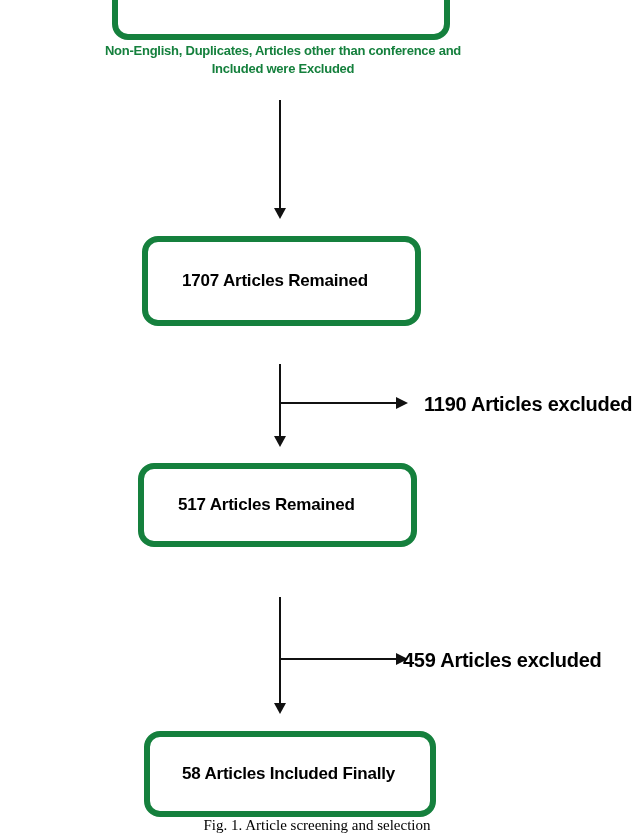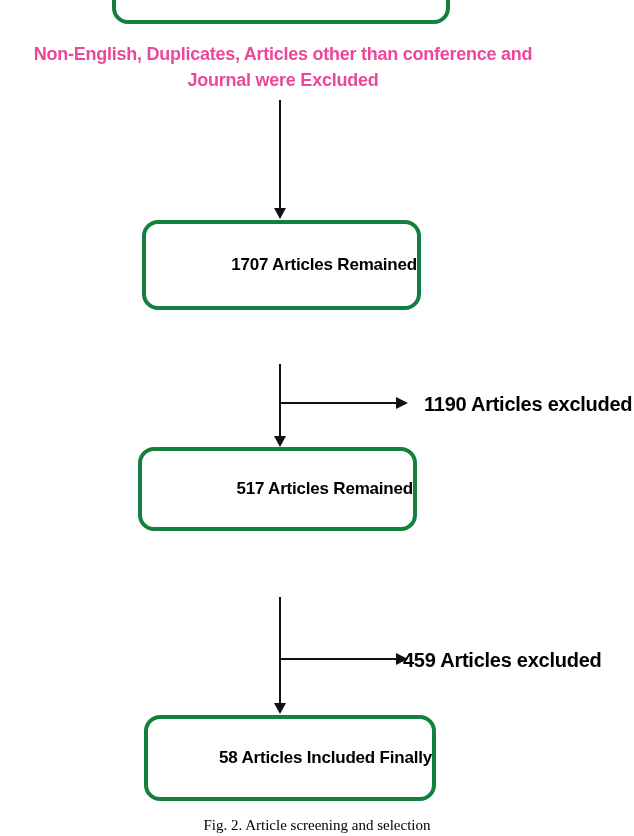--- a/index.html
+++ b/index.html
@@ -17,26 +17,27 @@
     width: 634px;
     height: 836px;
     overflow: hidden;
     background: #ffffff;
   }
 
   
   .node {
     position: absolute;
     box-sizing: border-box;
-    border: 4px solid #15803d;
+    border: 6px solid #15803d;
     border-radius: 16px;
     background: #ffffff;
     display: flex;
     align-items: center;
-    justify-content: flex-end;
+    justify-content: flex-start;
+    margin-top: 16px;
   }
   .node .node-label {
     font-size: 17px;
     font-weight: bold;
     letter-spacing: -0.2px;
     white-space: nowrap;
     color: #000000;
   }
 
   
@@ -67,25 +68,25 @@
     left: 144px;
     top: 715px;
     width: 292px;
     height: 86px;
   }
   #node-58 .node-label { margin-left: 32px; }
 
   
   .annotation {
     position: absolute;
-    font-size: 18px;
+    font-size: 13px;
     font-weight: bold;
     letter-spacing: -0.25px;
     line-height: 1.42;
-    color: #ec4899;
+    color: #15803d;
   }
   #ann-exclusion-top {
     left: 0px;
     top: 42px;
     width: 566px;
     text-align: center;
   }
   #ann-criteria-title {
     left: 18px;
     top: 331px;
@@ -170,21 +171,21 @@
 <body>
 
 <div id="figure">
 
   <div class="node" id="node-initial">
     <span class="node-label"></span>
   </div>
 
   <div class="annotation" id="ann-exclusion-top">
     <div>Non-English, Duplicates, Articles other than conference and</div>
-    <div>Journal were Excluded</div>
+    <div>Included were Excluded</div>
   </div>
 
   <div class="vline" id="v-conn-1"></div>
   <div class="arrow-down" id="ah-conn-1"></div>
 
   <div class="node" id="node-1707">
     <span class="node-label">1707 Articles Remained</span>
   </div>
 
 
@@ -202,15 +203,15 @@
   <div class="vline" id="v-conn-3"></div>
   <div class="hline" id="h-branch-2"></div>
   <div class="arrow-right" id="ar-branch-2"></div>
   <div class="arrow-down" id="ah-conn-3"></div>
   <div class="excluded-label" id="label-459">459 Articles excluded</div>
 
   <div class="node" id="node-58">
     <span class="node-label">58 Articles Included Finally</span>
   </div>
 
-  <div id="caption">Fig. 2. Article screening and selection</div>
+  <div id="caption">Fig. 1. Article screening and selection</div>
 
 </div>
 
 </body></html>

